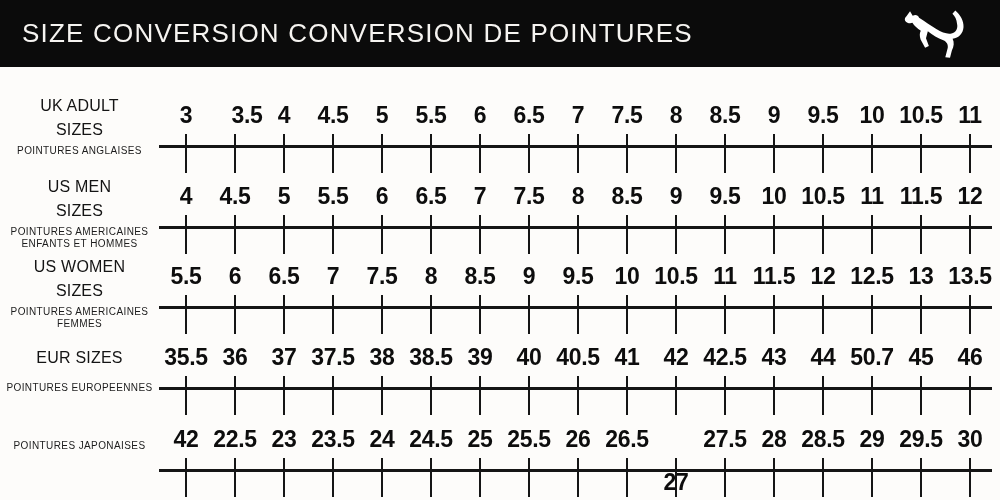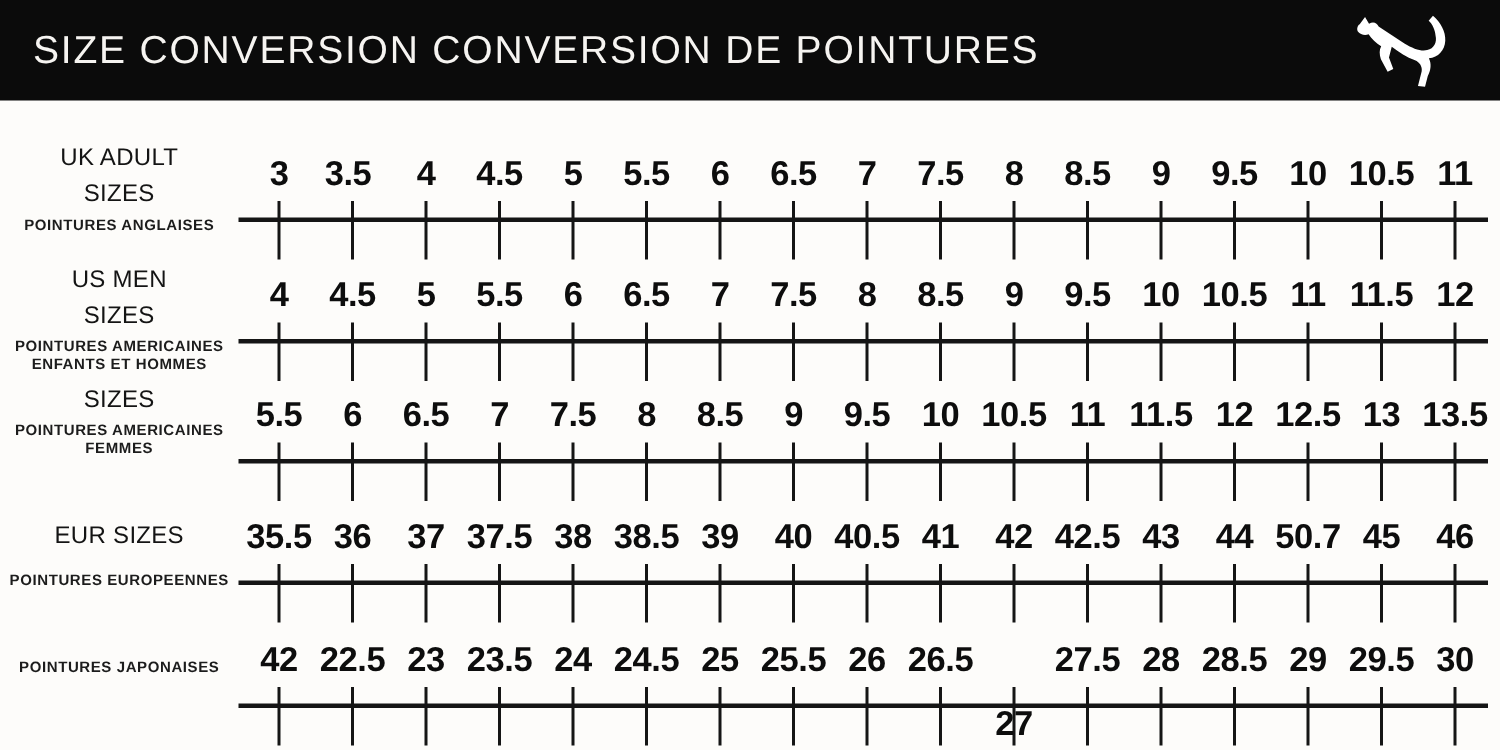--- a/index.html
+++ b/index.html
@@ -29,21 +29,21 @@
   
   .row-label{
     position:absolute;left:0;width:159px;text-align:center;color:#141414;
   }
   .row-title-line{
     font-size:16px;font-weight:400;line-height:24px;letter-spacing:.2px;
   }
   .row-subtitle{margin-top:3px;}
   .row-subtitle.single{margin-top:12px;}
   .row-subtitle-line{
-    font-size:10px;font-weight:700;line-height:12px;letter-spacing:.4px;color:#1c1c1c;
+    font-size:10px;font-weight:400;line-height:12px;letter-spacing:.4px;color:#1c1c1c;
   }
 
   .ruler{position:absolute;left:159px;width:833px;height:0;}
   .ruler-line{
     position:absolute;left:0;top:-1px;width:100%;height:3px;background:#151515;
   }
   .tick{
     position:absolute;top:-12px;width:2.5px;height:39px;background:#151515;
   }
   .size-value{
@@ -89,21 +89,21 @@
           <div class="row-title-line">SIZES</div>
           <div class="row-subtitle">
             <div class="row-subtitle-line">POINTURES ANGLAISES</div>
           </div>
         </div>
         <div class="ruler" style="top: 146px;">
           <div class="ruler-line"></div>
           <div class="tick" style="left: 25.75px;"></div>
           <span class="size-value" style="left: -5px;">3</span>
           <div class="tick" style="left: 74.75px;"></div>
-          <span class="size-value" style="left: 41px;">3.5</span>
+          <span class="size-value" style="left: 56px;">3.5</span>
           <div class="tick" style="left: 123.75px;"></div>
           <span class="size-value" style="left: 93px;">4</span>
           <div class="tick" style="left: 172.75px;"></div>
           <span class="size-value" style="left: 142px;">4.5</span>
           <div class="tick" style="left: 221.75px;"></div>
           <span class="size-value" style="left: 191px;">5</span>
           <div class="tick" style="left: 270.75px;"></div>
           <span class="size-value" style="left: 240px;">5.5</span>
           <div class="tick" style="left: 319.75px;"></div>
           <span class="size-value" style="left: 289px;">6</span>
@@ -171,20 +171,21 @@
           <div class="tick" style="left: 711.75px;"></div>
           <span class="size-value" style="left: 681px;">11</span>
           <div class="tick" style="left: 760.75px;"></div>
           <span class="size-value" style="left: 730px;">11.5</span>
           <div class="tick" style="left: 809.75px;"></div>
           <span class="size-value" style="left: 779px;">12</span>
         </div>
       </section>
       <section>
         <div class="row-label" style="top: 255px;">
+          <div class="row-title-line">US WOMEN</div>
           <div class="row-title-line">SIZES</div>
           <div class="row-subtitle">
             <div class="row-subtitle-line">POINTURES AMERICAINES</div>
             <div class="row-subtitle-line">FEMMES</div>
           </div>
         </div>
         <div class="ruler" style="top: 307px;">
           <div class="ruler-line"></div>
           <div class="tick" style="left: 25.75px;"></div>
           <span class="size-value" style="left: -5px;">5.5</span>

